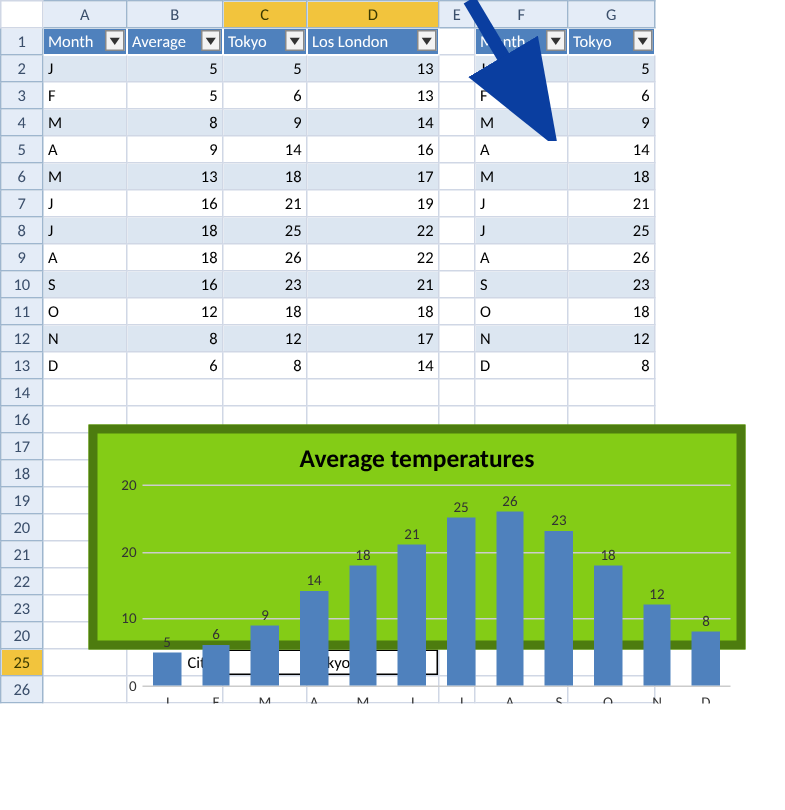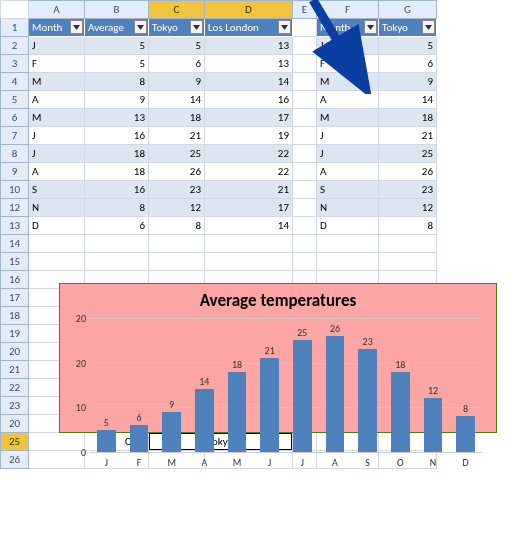--- a/index.html
+++ b/index.html
@@ -80,22 +80,22 @@
   .band1 { background: #ffffff !important; }
   .num { text-align: right; }
 
   
   .chart-container {
     position: absolute;
     left: 59px;
     top: 283px;
     width: 438px;
     height: 150px;
-    background: #fca5a5;
-    border: 1px solid #4d7c0f;
+    background: #84cc16;
+    border: 6px solid #4d7c0f;
   }
   .chart-title {
     text-align: center;
     font-size: 17px;
     font-weight: bold;
     margin: 6px 0 2px 0;
     color: #000;
   }
   .plot {
     position: absolute;
@@ -326,20 +326,30 @@
           <td class="rowhdr">10</td>
           <td class="band0">S</td>
           <td class="band0 num">16</td>
           <td class="band0 num">23</td>
           <td class="band0 num">21</td>
           <td></td>
           <td class="band0">S</td>
           <td class="band0 num">23</td>
         </tr>
         <tr>
+          <td class="rowhdr">11</td>
+          <td class="band1">O</td>
+          <td class="band1 num">12</td>
+          <td class="band1 num">18</td>
+          <td class="band1 num">18</td>
+          <td></td>
+          <td class="band1">O</td>
+          <td class="band1 num">18</td>
+        </tr>
+        <tr>
           <td class="rowhdr">12</td>
           <td class="band0">N</td>
           <td class="band0 num">8</td>
           <td class="band0 num">12</td>
           <td class="band0 num">17</td>
           <td></td>
           <td class="band0">N</td>
           <td class="band0 num">12</td>
         </tr>
         <tr>
@@ -347,30 +357,20 @@
           <td class="band1">D</td>
           <td class="band1 num">6</td>
           <td class="band1 num">8</td>
           <td class="band1 num">14</td>
           <td></td>
           <td class="band1">D</td>
           <td class="band1 num">8</td>
         </tr>
         <tr>
           <td class="rowhdr">14</td>
-          <td></td>
-          <td></td>
-          <td></td>
-          <td></td>
-          <td></td>
-          <td></td>
-          <td></td>
-        </tr>
-        <tr>
-          <td class="rowhdr">15</td>
           <td></td>
           <td></td>
           <td></td>
           <td></td>
           <td></td>
           <td></td>
           <td></td>
         </tr>
         <tr>
           <td class="rowhdr">16</td>

